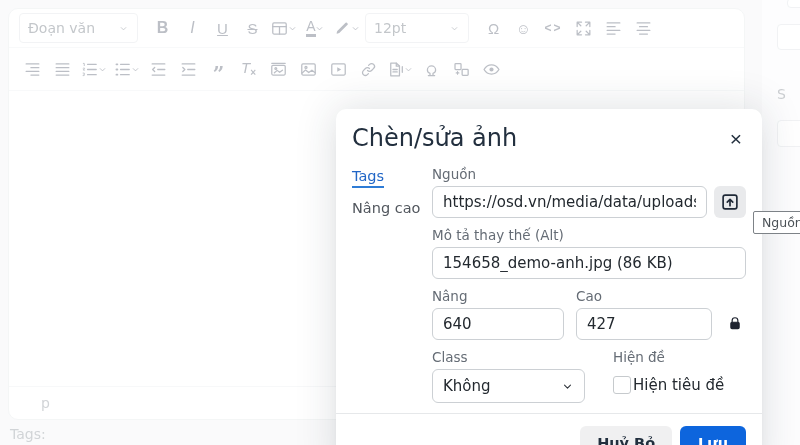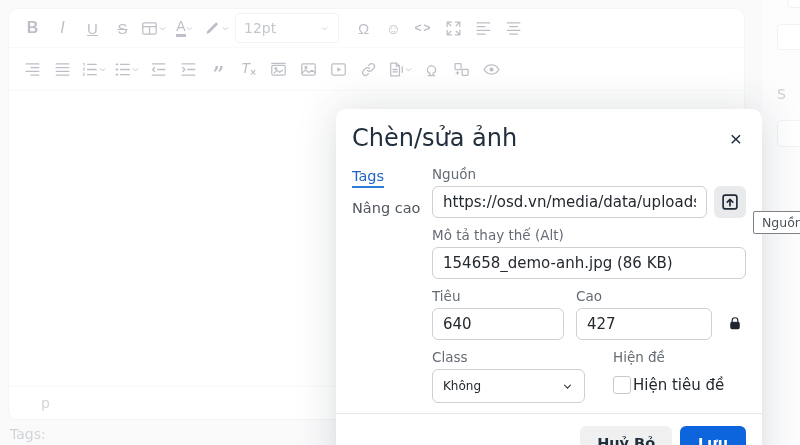--- a/index.html
+++ b/index.html
@@ -79,21 +79,21 @@
            display:flex;align-items:center;justify-content:center;color:#1f2937;cursor:pointer;}
   .src-btn .isvg{stroke-width:2;width:20px;height:20px;}
   .dims-row{display:flex;align-items:flex-end;gap:12px;}
   .dims-row .fgroup{margin-bottom:9px;}
   .w-col{width:132px;}.h-col{width:136px;}
   .lock-btn{background:none;border:none;padding:0 0 14px 2px;color:#1f2430;cursor:pointer;}
   .lock-btn .isvg{width:18px;height:18px;}
   .class-row{display:flex;gap:28px;}
   .class-col{width:153px;}
   .select{height:32px;border:1px solid #ccd0d4;border-radius:6px;padding:0 10px;display:flex;
-          align-items:center;justify-content:space-between;font-size:12px;color:#23292f;
+          align-items:center;justify-content:space-between;font-size:15px;color:#23292f;
           cursor:pointer;background:#fff;}
   .select .chev{width:13px;height:13px;color:#2a2f36;}
   .cap-row{display:flex;align-items:center;gap:2px;height:32px;}
   .cbx{width:16px;height:16px;border:1px solid #c6cacd;border-radius:3px;background:#fff;
        display:inline-block;cursor:pointer;}
   .cap-text{font-size:15px;color:#23292f;}
   .dlg-footer{margin-top:10px;border-top:1px solid #e6e8ea;padding:12px 16px 16px 16px;
               display:flex;justify-content:flex-end;gap:8px;}
   .btn{border:none;border-radius:6px;font-size:14.5px;font-weight:700;padding:9px 17px;
        cursor:pointer;font-family:"DejaVu Sans","Liberation Sans",sans-serif;}
@@ -112,20 +112,26 @@
 
   <div class="page">
     <div class="side-panel"></div>
     <div class="side-box sb-top"></div>
     <div class="side-box sb1"></div>
     <div class="side-label">S</div>
     <div class="side-box sb2"></div>
 
     <div class="editor">
       <div class="tb" id="tb1">
+          <div class="tsel">
+            <span>Đoạn văn</span>
+            <svg class="chev" viewBox="0 0 24 24">
+              <path d="M7 10l5 5 5-5"></path>
+            </svg>
+          </div>
           <button class="tbtn">
             <span class="ticon g-bold">B</span>
           </button>
           <button class="tbtn">
             <span class="ticon g-italic">I</span>
           </button>
           <button class="tbtn">
             <span class="ticon g-underline">U</span>
           </button>
           <button class="tbtn">
@@ -371,21 +377,21 @@
           </div>
         </div>
 
         <div class="fgroup">
           <div class="flabel">Mô tả thay thế (Alt)</div>
           <input class="finput" value="154658_demo-anh.jpg (86 KB)" style="">
         </div>
 
         <div class="dims-row">
           <div class="fgroup w-col">
-            <div class="flabel">Tiêu</div>
+            <div class="flabel">Nâng</div>
             <input class="finput" value="640" style="">
           </div>
           <div class="fgroup h-col">
             <div class="flabel">Cao</div>
             <input class="finput" value="427" style="">
           </div>
           <button class="lock-btn">
             <svg class="isvg" viewBox="0 0 24 24">
               <path d="M8.2 11V8.8a3.8 3.8 0 017.6 0V11"></path>
               <rect x="6.5" y="11" width="11" height="8.5" rx="1.5" fill="currentColor"></rect>

